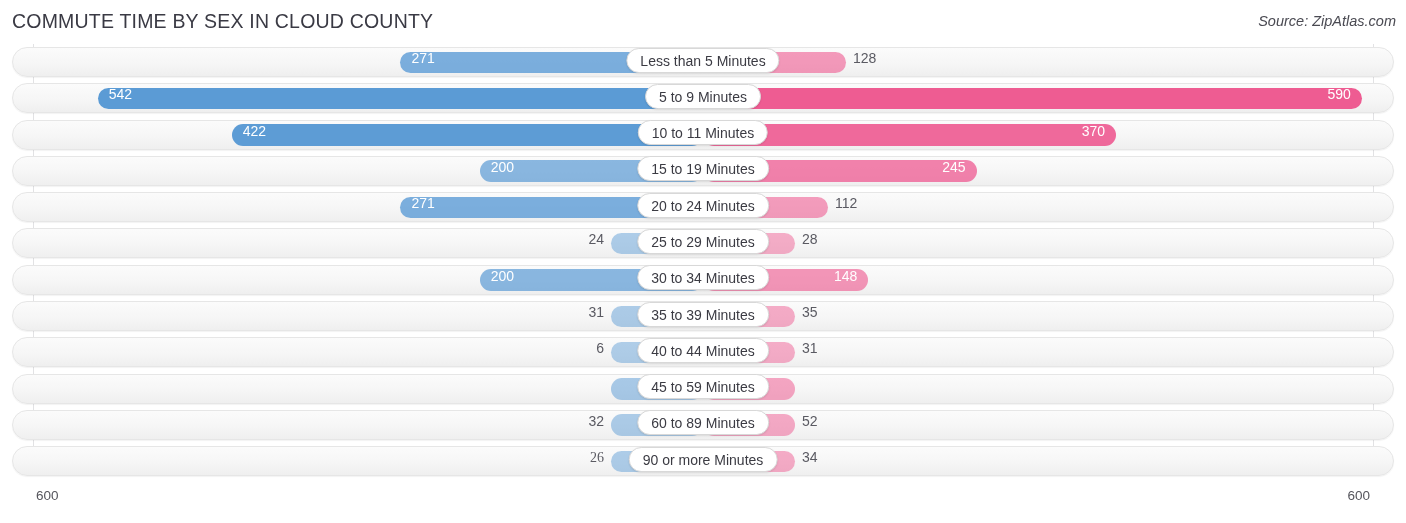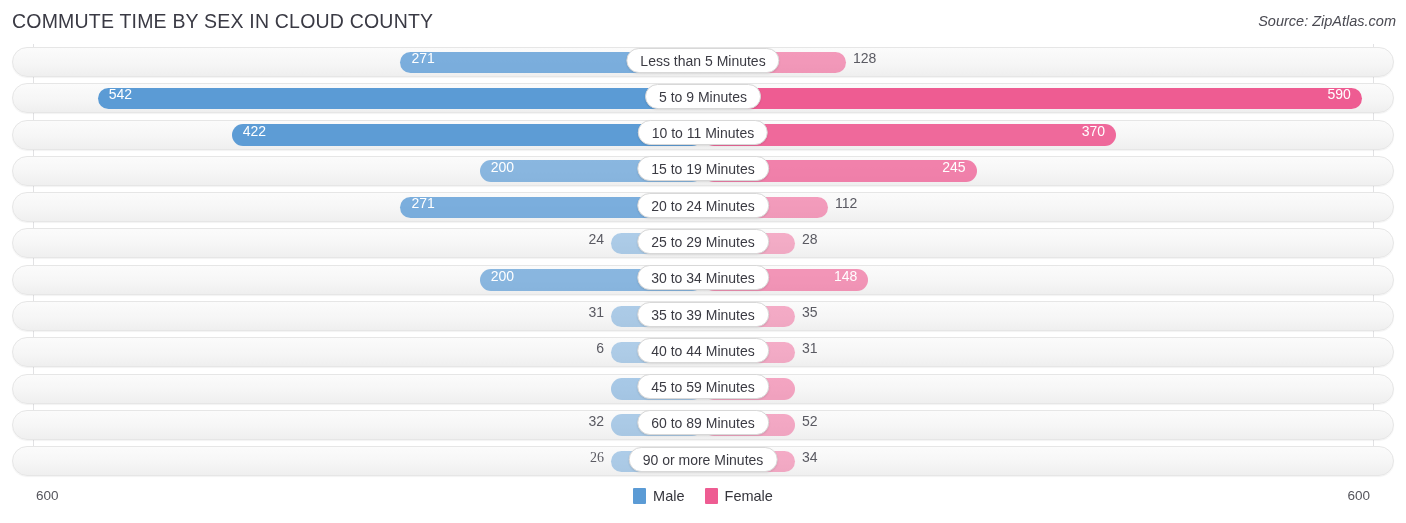--- a/index.html
+++ b/index.html
@@ -273,25 +273,15 @@
           <div class="bar-value" style="left: 0px; width: 604px; text-align: right; font-family: Liberation Serif, serif;">26</div>
           <div class="bar-value" style="left: 802px;">34</div>
           <div class="center-pill" style="left: 703px;">90 or more Minutes</div>
         </div>
       </div>
   </div>
 
   <div class="footer">
     <div class="axis-label left">600</div>
     <div class="axis-label right">600</div>
-    <div class="legend" id="legend-container">
-        <div class="legend-item">
-          <span class="legend-swatch" style="background: rgb(91, 155, 213);"></span>
-          <span class="legend-label">Male</span>
-        </div>
-        <div class="legend-item">
-          <span class="legend-swatch" style="background: rgb(238, 92, 146);"></span>
-          <span class="legend-label">Female</span>
-        </div>
-      </div>
   </div>
 
 </div>
 
 </body></html>

